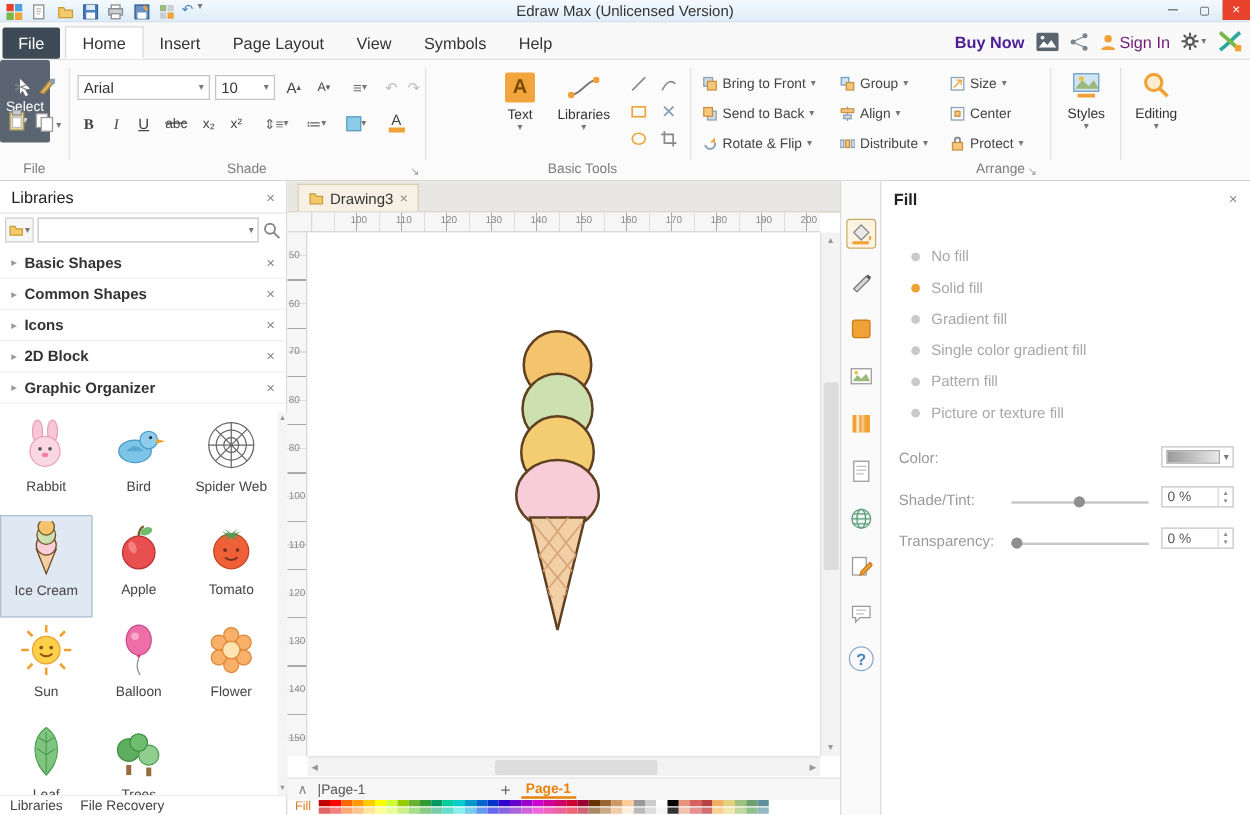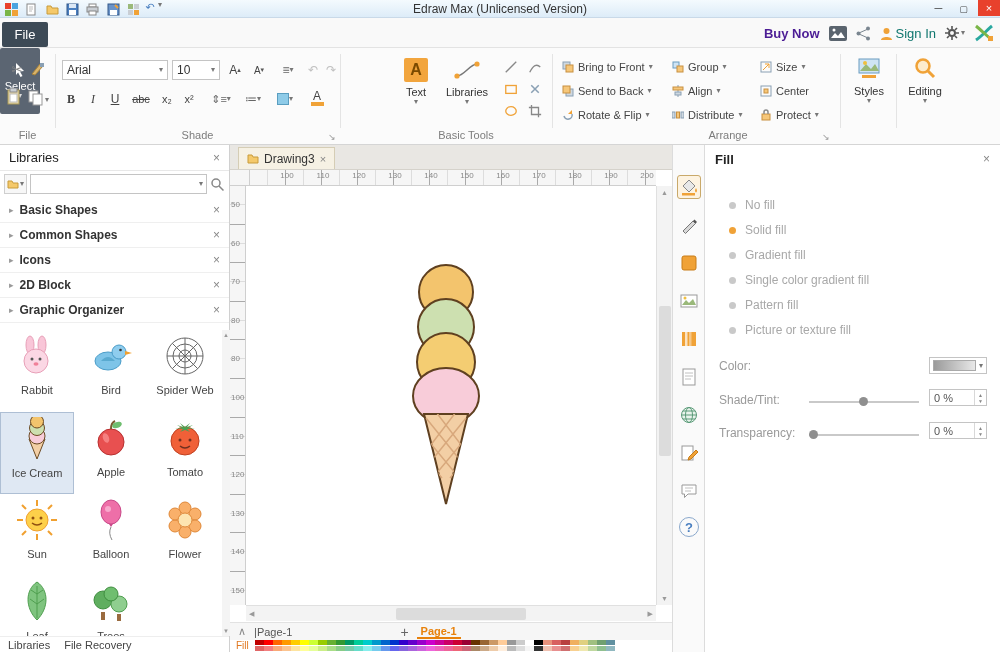--- a/index.html
+++ b/index.html
@@ -18,21 +18,21 @@
   .winbtn.close { background:#e8412c; color:#fff; }
 
   
   #menubar { left:0; top:18px; width:1000px; height:30px; background:#f9f9f9; border-bottom:1px solid #e3e3e3; }
   #file-btn { left:2px; top:4px; width:46px; height:25px; background:#3d4a56; color:#fff; font-size:13px; display:flex; align-items:center; justify-content:center; border-radius:2px; }
   .menu-tab { display:inline-block; padding:5px 13px 4px; font-size:13px; color:#333; }
   .menu-tab.active { background:#fff; border:1px solid #d8d8d8; border-bottom:1px solid #fff; }
   #menu-tabs { left:52px; top:3px; }
   #menu-right { right:6px; top:3px; display:flex; align-items:center; gap:9px; height:24px; }
   #buy-now { color:#4c1d95; font-size:13px; font-weight:bold; }
-  #sign-in { color:#0f766e; font-size:13px; }
+  #sign-in { color:#701a75; font-size:13px; }
 
   
   #ribbon { left:0; top:48px; width:1000px; height:97px; background:#fbfbfb; border-bottom:1px solid #d5d5d5; }
   .sep { position:absolute; top:6px; height:74px; width:1px; background:#e4e4e4; }
   .grp-label { position:absolute; top:81px; font-size:11px; color:#7d7d7d; text-align:center; }
   .launcher { position:absolute; top:84px; font-size:9px; color:#999; }
   .combo { position:absolute; height:20px; border:1px solid #c4c4c4; background:#fff; display:flex; align-items:center; padding:0 4px; font-size:12px; justify-content:space-between; }
   .rbtn { position:absolute; display:flex; align-items:center; justify-content:center; font-size:12px; color:#444; }
   .mini { width:18px; height:18px; }
   #select-btn { left:352px; top:8px; width:40px; height:66px; background:#5b6572; border-radius:2px; display:flex; flex-direction:column; align-items:center; justify-content:center; color:#fff; }
@@ -156,20 +156,23 @@
   <div id="win-title" class="a">Edraw Max (Unlicensed Version)</div>
   <span class="a" style="right:0;top:0;">
     <span class="winbtn">─</span>
     <span class="winbtn" style="font-size:9px;">▢</span>
     <span class="winbtn close">×</span>
   </span>
 </div>
 
 <div id="menubar" class="a">
   <div id="file-btn" class="a">File</div>
+  <div id="menu-tabs" class="a">
+    <span class="menu-tab active">Home</span><span class="menu-tab">Insert</span><span class="menu-tab">Page Layout</span><span class="menu-tab">View</span><span class="menu-tab">Symbols</span><span class="menu-tab">Help</span>
+  </div>
   <div id="menu-right" class="a">
     <span id="buy-now">Buy Now</span>
     <svg width="18" height="15" viewBox="0 0 18 15">
         <rect x="0" y="0" width="18" height="15" rx="2" fill="#5a646e"></rect>
         <path d="M2 12l4-5 3 3 3-4 4 6z" fill="#fff"></path>
         <circle cx="5" cy="4" r="1.5" fill="#fff"></circle>
       </svg>
     <svg width="15" height="15" viewBox="0 0 15 15">
         <circle cx="12" cy="2.5" r="2" fill="#7a8690"></circle>
         <circle cx="12" cy="12.5" r="2" fill="#7a8690"></circle>
@@ -402,21 +405,21 @@
         <circle cx="10" cy="10" r="6.5" fill="#fdeccd" stroke="#f0a237" stroke-width="2.5"></circle>
         <path d="M15 15l6 6" stroke="#f0a237" stroke-width="3"></path>
       </svg>
     <span class="lbl">Editing</span>
     <span class="caret">▾</span>
   </div>
 
   <div class="grp-label" style="left:0;width:55px;">File</div>
   <div class="grp-label" style="left:55px;width:285px;">Shade</div>
   <div class="grp-label" style="left:360px;width:212px;">Basic Tools</div>
-  <div class="grp-label" style="left:584px;width:288px;">Arrange</div>
+  <div class="grp-label" style="left:532px;width:288px;text-align:right;">Arrange</div>
   <span class="launcher" style="left:328px;">↘</span>
   <span class="launcher" style="left:822px;">↘</span>
 </div>
 
 <div id="leftpanel" class="a">
   <div id="lib-header" class="a">
     <span id="lib-title">Libraries</span>
     <span class="x">×</span>
   </div>
   <div id="search-row" class="a">

